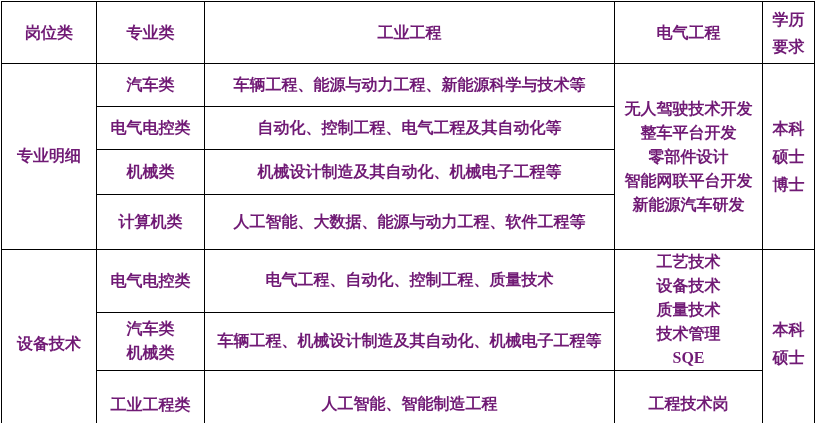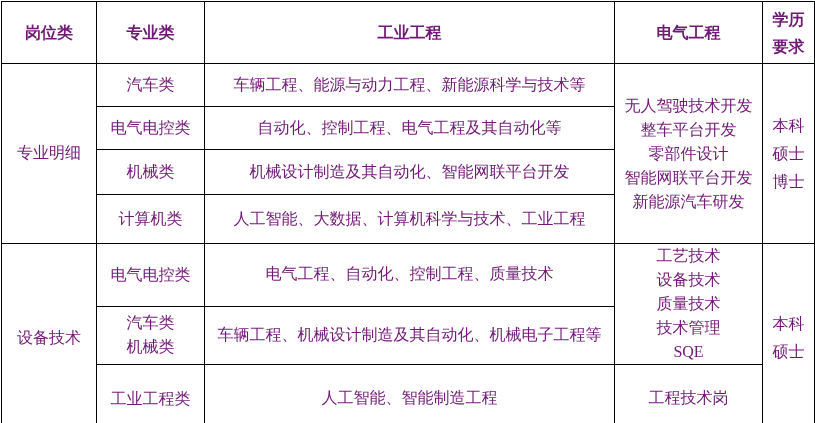--- a/index.html
+++ b/index.html
@@ -18,41 +18,41 @@
     font-family: "Liberation Serif", "DejaVu Serif", serif;
     color: #701a75;
     background: #ffffff;
   }
   table.recruit th,
   table.recruit td {
     border: 1px solid #000000;
     text-align: center;
     vertical-align: middle;
     font-size: 16px;
-    font-weight: normal;
+    font-weight: bold;
     padding: 0;
     overflow: hidden;
   }
   table.recruit th {
     font-weight: bold;
     line-height: 27px;
   }
   .pre { white-space: pre-line; }
   .detail {
     text-align: left;
     padding-left: 9px;
   }
   .direction { line-height: 24px; }
   .education { line-height: 28px; }
   .majorclass { line-height: 24px; }
   tr.hdr    { height: 62px; }
   tr.r1     { height: 43px; }
   tr.r2     { height: 43px; }
   tr.r3     { height: 45px; }
-  tr.r4     { height: 49px; }
+  tr.r4     { height: 55px; }
   tr.r5     { height: 61px; }
   tr.r6     { height: 57px; }
   tr.r7     { height: 68px; }
 </style>
 </head>
 <body>
 
 <table class="recruit">
   <colgroup>
     <col style="width:95px">
@@ -84,25 +84,25 @@
       <td rowspan="4" class="pre education">本科
 硕士
 博士</td>
     </tr>
     <tr class="r2">
       <td class="majorclass">电气电控类</td>
       <td class="detail">自动化、控制工程、电气工程及其自动化等</td>
     </tr>
     <tr class="r3">
       <td class="majorclass">机械类</td>
-      <td class="detail">机械设计制造及其自动化、智能网联平台开发</td>
+      <td class="detail">机械设计制造及其自动化、机械电子工程等</td>
     </tr>
     <tr class="r4">
       <td class="majorclass">计算机类</td>
-      <td class="detail">人工智能、大数据、计算机科学与技术、工业工程</td>
+      <td class="detail">人工智能、大数据、能源与动力工程、软件工程等</td>
     </tr>
     <tr class="r5">
       <td rowspan="3">设备技术</td>
       <td class="majorclass">电气电控类</td>
       <td class="detail">电气工程、自动化、控制工程、质量技术</td>
       <td rowspan="2" class="pre direction">工艺技术
 设备技术
 质量技术
 技术管理
 SQE</td>

